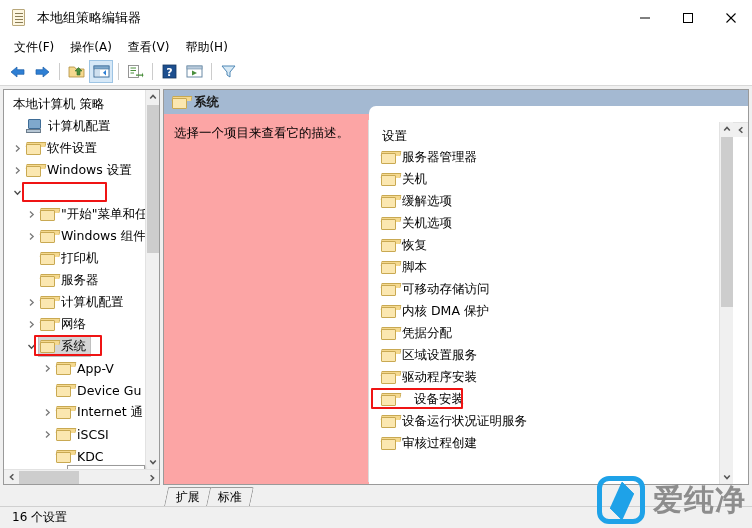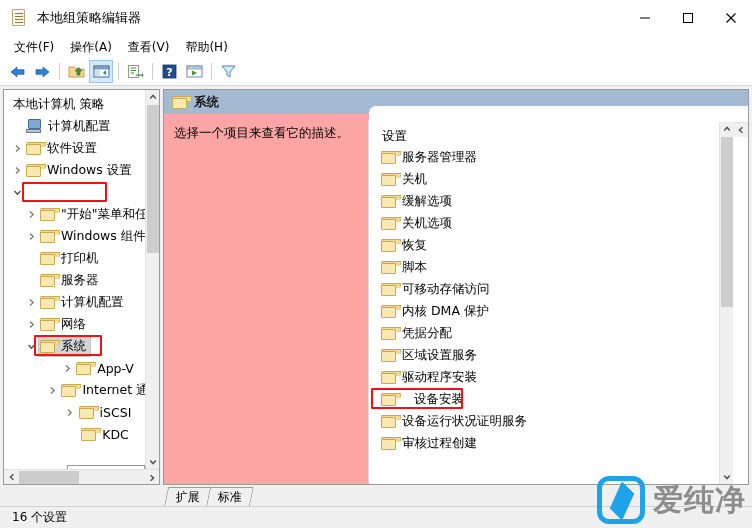--- a/index.html
+++ b/index.html
@@ -180,21 +180,21 @@
     border-radius: 1px;
   }
   .pc-icon .base {
     position: absolute; left: 0px; top: 10px;
     width: 15px; height: 4px;
     background: #b6c6d4;
     border: 1px solid #6b7c8c;
   }
   .indent-1 { padding-left: 6px; text-align: right; }
   .indent-2 { padding-left: 20px; }
-  .indent-3 { padding-left: 36px; justify-content: center; }
+  .indent-3 { padding-left: 36px; }
 
   .red-box {
     position: absolute;
     border: 2px solid #ef1414;
     pointer-events: none;
     border-radius: 1px;
   }
 
   .tooltip {
     position: absolute;
@@ -650,20 +650,30 @@
             </span>
             <span class="selbox">
               <span class="folder">
                   <span class="tab"></span>
                   <span class="bod"></span>
                 </span>
               <span class="lbl">App-V</span>
             </span>
           </div>
 
+          <div class="tree-row indent-3">
+            <span class="expander"></span>
+            <span class="selbox">
+              <span class="folder">
+                  <span class="tab"></span>
+                  <span class="bod"></span>
+                </span>
+              <span class="lbl">Device Gu</span>
+            </span>
+          </div>
 
           <div class="tree-row indent-3">
             <span class="expander">
               <svg width="9" height="9" viewBox="0 0 9 9">
                   <path d="M3 1.5 L6.2 4.5 L3 7.5" fill="none" stroke="#7a7a7a" stroke-width="1.3"></path>
                 </svg>
             </span>
             <span class="selbox">
               <span class="folder">
                   <span class="tab"></span>

